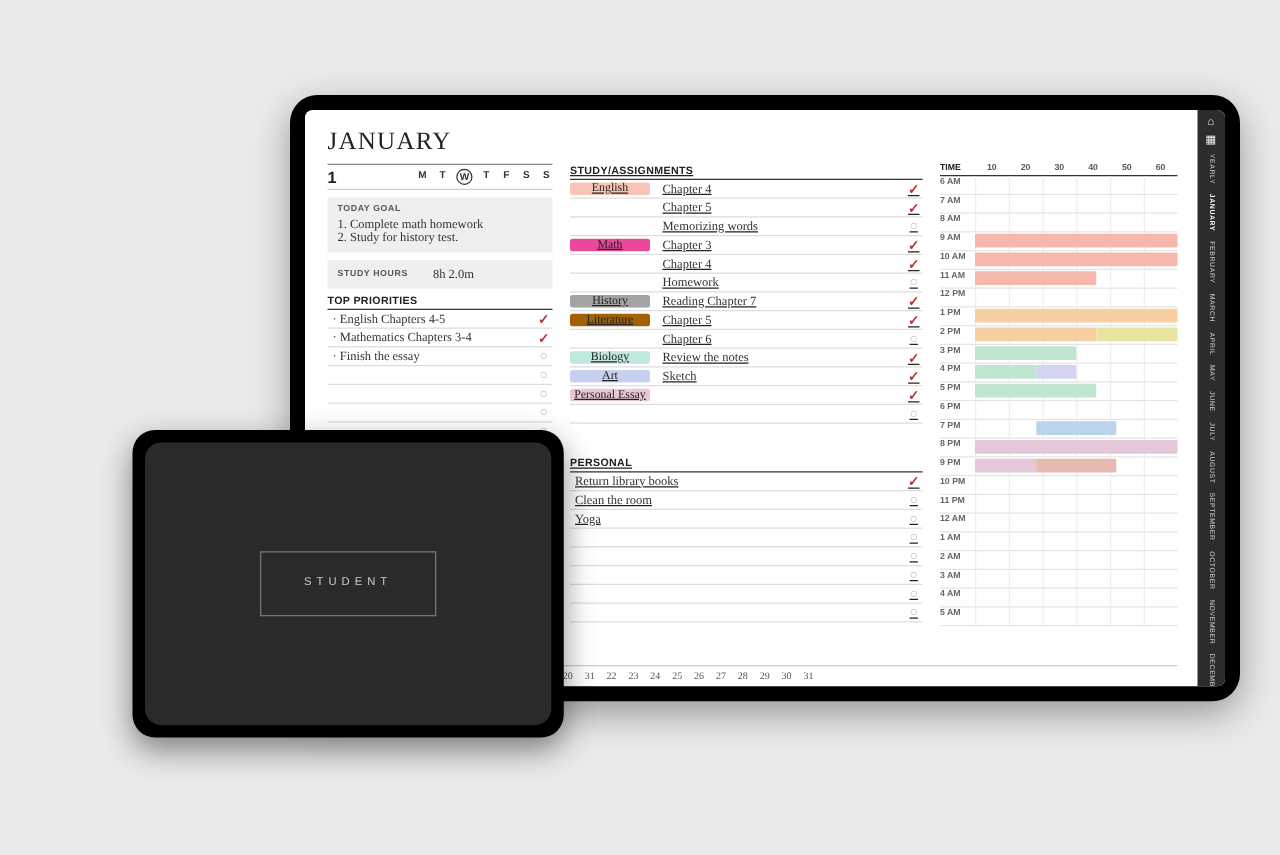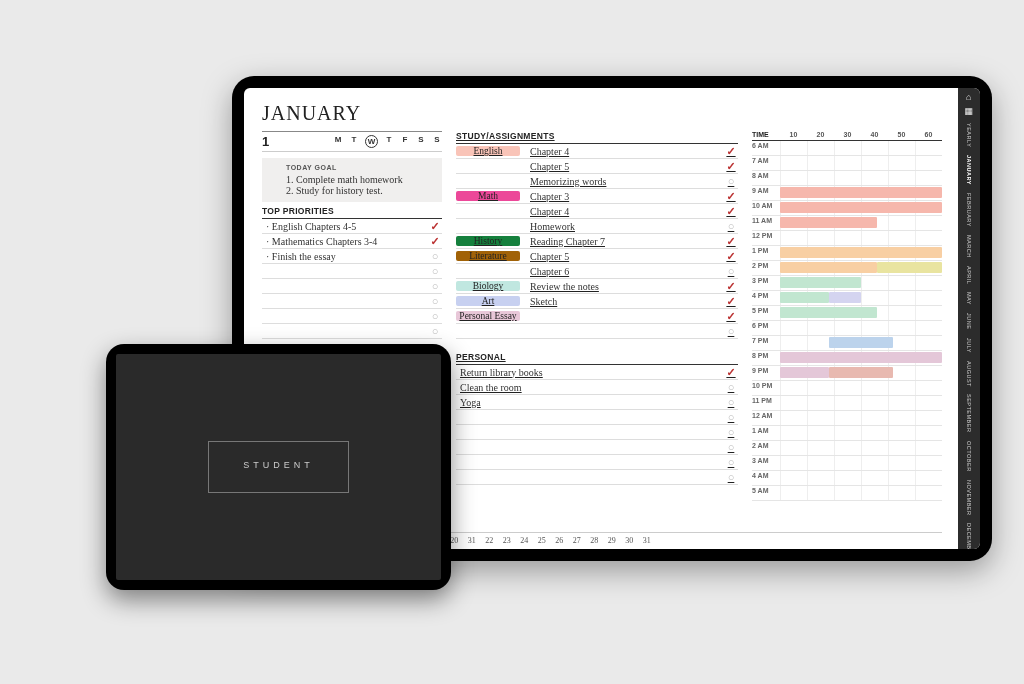--- a/index.html
+++ b/index.html
@@ -24,21 +24,21 @@
 .col-left { width:180px; }
 .col-mid  { flex:1;text-decoration:underline; }
 .col-right{ width:190px; }
 
 .day-row { display:flex; align-items:center; justify-content:space-between; border-top:1px solid #888; border-bottom:1px solid #ccc; font-size:9px; font-weight:bold; padding:2px 0; }
 .day-num { font-size:13px; }
 .week-letters { display:flex; gap:6px; font-size:8px; color:#333; }
 .week-letters span { width:10px; text-align:center; }
 .week-letters .cur { border:1px solid #333; border-radius:50%; width:13px; height:13px; line-height:11px; display:inline-block; }
 
-.block { background:#f0efee; padding:6px 24px; font-size:9px; margin-top:6px; }
+.block { background:#f0efee; padding:6px 8px; font-size:9px; margin-top:6px; }
 .block .lbl { font-size:7px; letter-spacing:.5px; color:#555; font-weight:bold; margin-bottom:3px; }
 .hand { font-family:'Comic Sans MS',cursive; font-size:10px; color:#333; }
 
 .sec-title { font-size:8.5px; font-weight:bold; letter-spacing:.3px; border-bottom:1.5px solid #333; padding-bottom:2px; margin-top:8px; }
 
 .line-row { display:flex; align-items:center; border-bottom:1px solid #ddd; height:15px; font-size:10px; }
 .line-row .txt { flex:1; padding-left:4px; font-family:'Comic Sans MS',cursive; color:#333; white-space:nowrap; overflow:hidden; }
 .line-row .cat { width:64px; font-family:'Comic Sans MS',cursive; font-size:9.5px; text-align:center; border-radius:2px; margin-right:6px; padding:0 2px; }
 .mark { width:14px; text-align:center; font-size:11px; }
 .check { color:#b33; font-weight:bold; }
@@ -54,27 +54,27 @@
 .time-row { display:flex; height:15px; border-bottom:1px solid #e5e5e5; font-size:7px; }
 .time-row .hl { width:28px; color:#666; padding-top:1px; font-weight:bold; }
 .time-row .gcols { flex:1; display:flex; position:relative; }
 .time-row .gcols .gc { flex:1; border-left:1px solid #eee; }
 .bar { position:absolute; top:1px; height:11px; border-radius:1px; }
 
 .cal-strip { border-top:1px solid #ccc; margin-top:4px; padding-top:3px; display:flex; gap:9.5px; font-size:8px; color:#555; font-family:'Comic Sans MS',cursive; }
 
 
 .tablet-small { position:absolute; left:106px; top:344px; width:345px; height:246px; background:#000; border-radius:18px; box-shadow:0 10px 25px rgba(0,0,0,.45); padding:10px; }
-.screen-small { width:100%; height:100%; background:#2a2a2a; border-radius:2px; display:flex; align-items:center; justify-content:center; }
+.screen-small { width:100%; height:100%; background:#2a2a2a; border-radius:13px; display:flex; align-items:center; justify-content:center; }
 .cover-box { border:1px solid #777; padding:18px 34px; text-align:center; }
 .cover-sub  { font-size:9px; letter-spacing:4px; color:#ccc; margin-bottom:4px; }
 .cover-main { font-family:Georgia,serif; font-size:22px; letter-spacing:3px; color:#eee; }
 
 
-.c-eng{background:#f9c4b8}.c-math{background:#ec4899}.c-hist{background:#15803d}.c-lit{background:#a16207}.c-bio{background:#c0e7e0}.c-art{background:#c7d0f0}.c-essay{background:#e8c7d8}
+.c-eng{background:#f9c4b8}.c-math{background:#ec4899}.c-hist{background:#a3a3a3}.c-lit{background:#a16207}.c-bio{background:#c0e7e0}.c-art{background:#c7d0f0}.c-essay{background:#e8c7d8}
 </style>
 </head>
 <body>
 
 <div class="tablet-main">
   <div class="screen-main">
 
     <div class="planner">
       <div class="month-title">JANUARY</div>
 
@@ -95,20 +95,24 @@
           </div>
 
           <div class="block">
             <div class="lbl">TODAY GOAL</div>
             <div id="goalLines">
                 <div class="hand">1. Complete math homework</div>
                 <div class="hand">2. Study for history test.</div>
               </div>
           </div>
 
+          <div class="block" style="display:flex;gap:20px;align-items:center;">
+            <div class="lbl" style="margin:0">STUDY HOURS</div>
+            <div class="hand">8h   2.0m</div>
+          </div>
 
           <div class="sec-title" style="margin-top:4px">TOP PRIORITIES</div>
           <div id="prioRows">
               <div class="line-row">
                 <span class="txt">· English Chapters 4-5</span>
                 <span class="mark check">✓</span>
               </div>
               <div class="line-row">
                 <span class="txt">· Mathematics Chapters 3-4</span>
                 <span class="mark check">✓</span>
@@ -207,21 +211,21 @@
                 <span class="txt"></span>
                 <span class="mark check">✓</span>
               </div>
               <div class="line-row">
                 <span class="cat" style="background:none"></span>
                 <span class="txt"></span>
                 <span class="mark circle">○</span>
               </div>
             </div>
 
-          <div class="sec-title" style="margin-top:13px">PERSONAL</div>
+          <div class="sec-title" style="margin-top:26px">PERSONAL</div>
           <div id="personalRows">
               <div class="line-row">
                 <span class="txt">Return library books</span>
                 <span class="mark check">✓</span>
               </div>
               <div class="line-row">
                 <span class="txt">Clean the room</span>
                 <span class="mark circle">○</span>
               </div>
               <div class="line-row">

